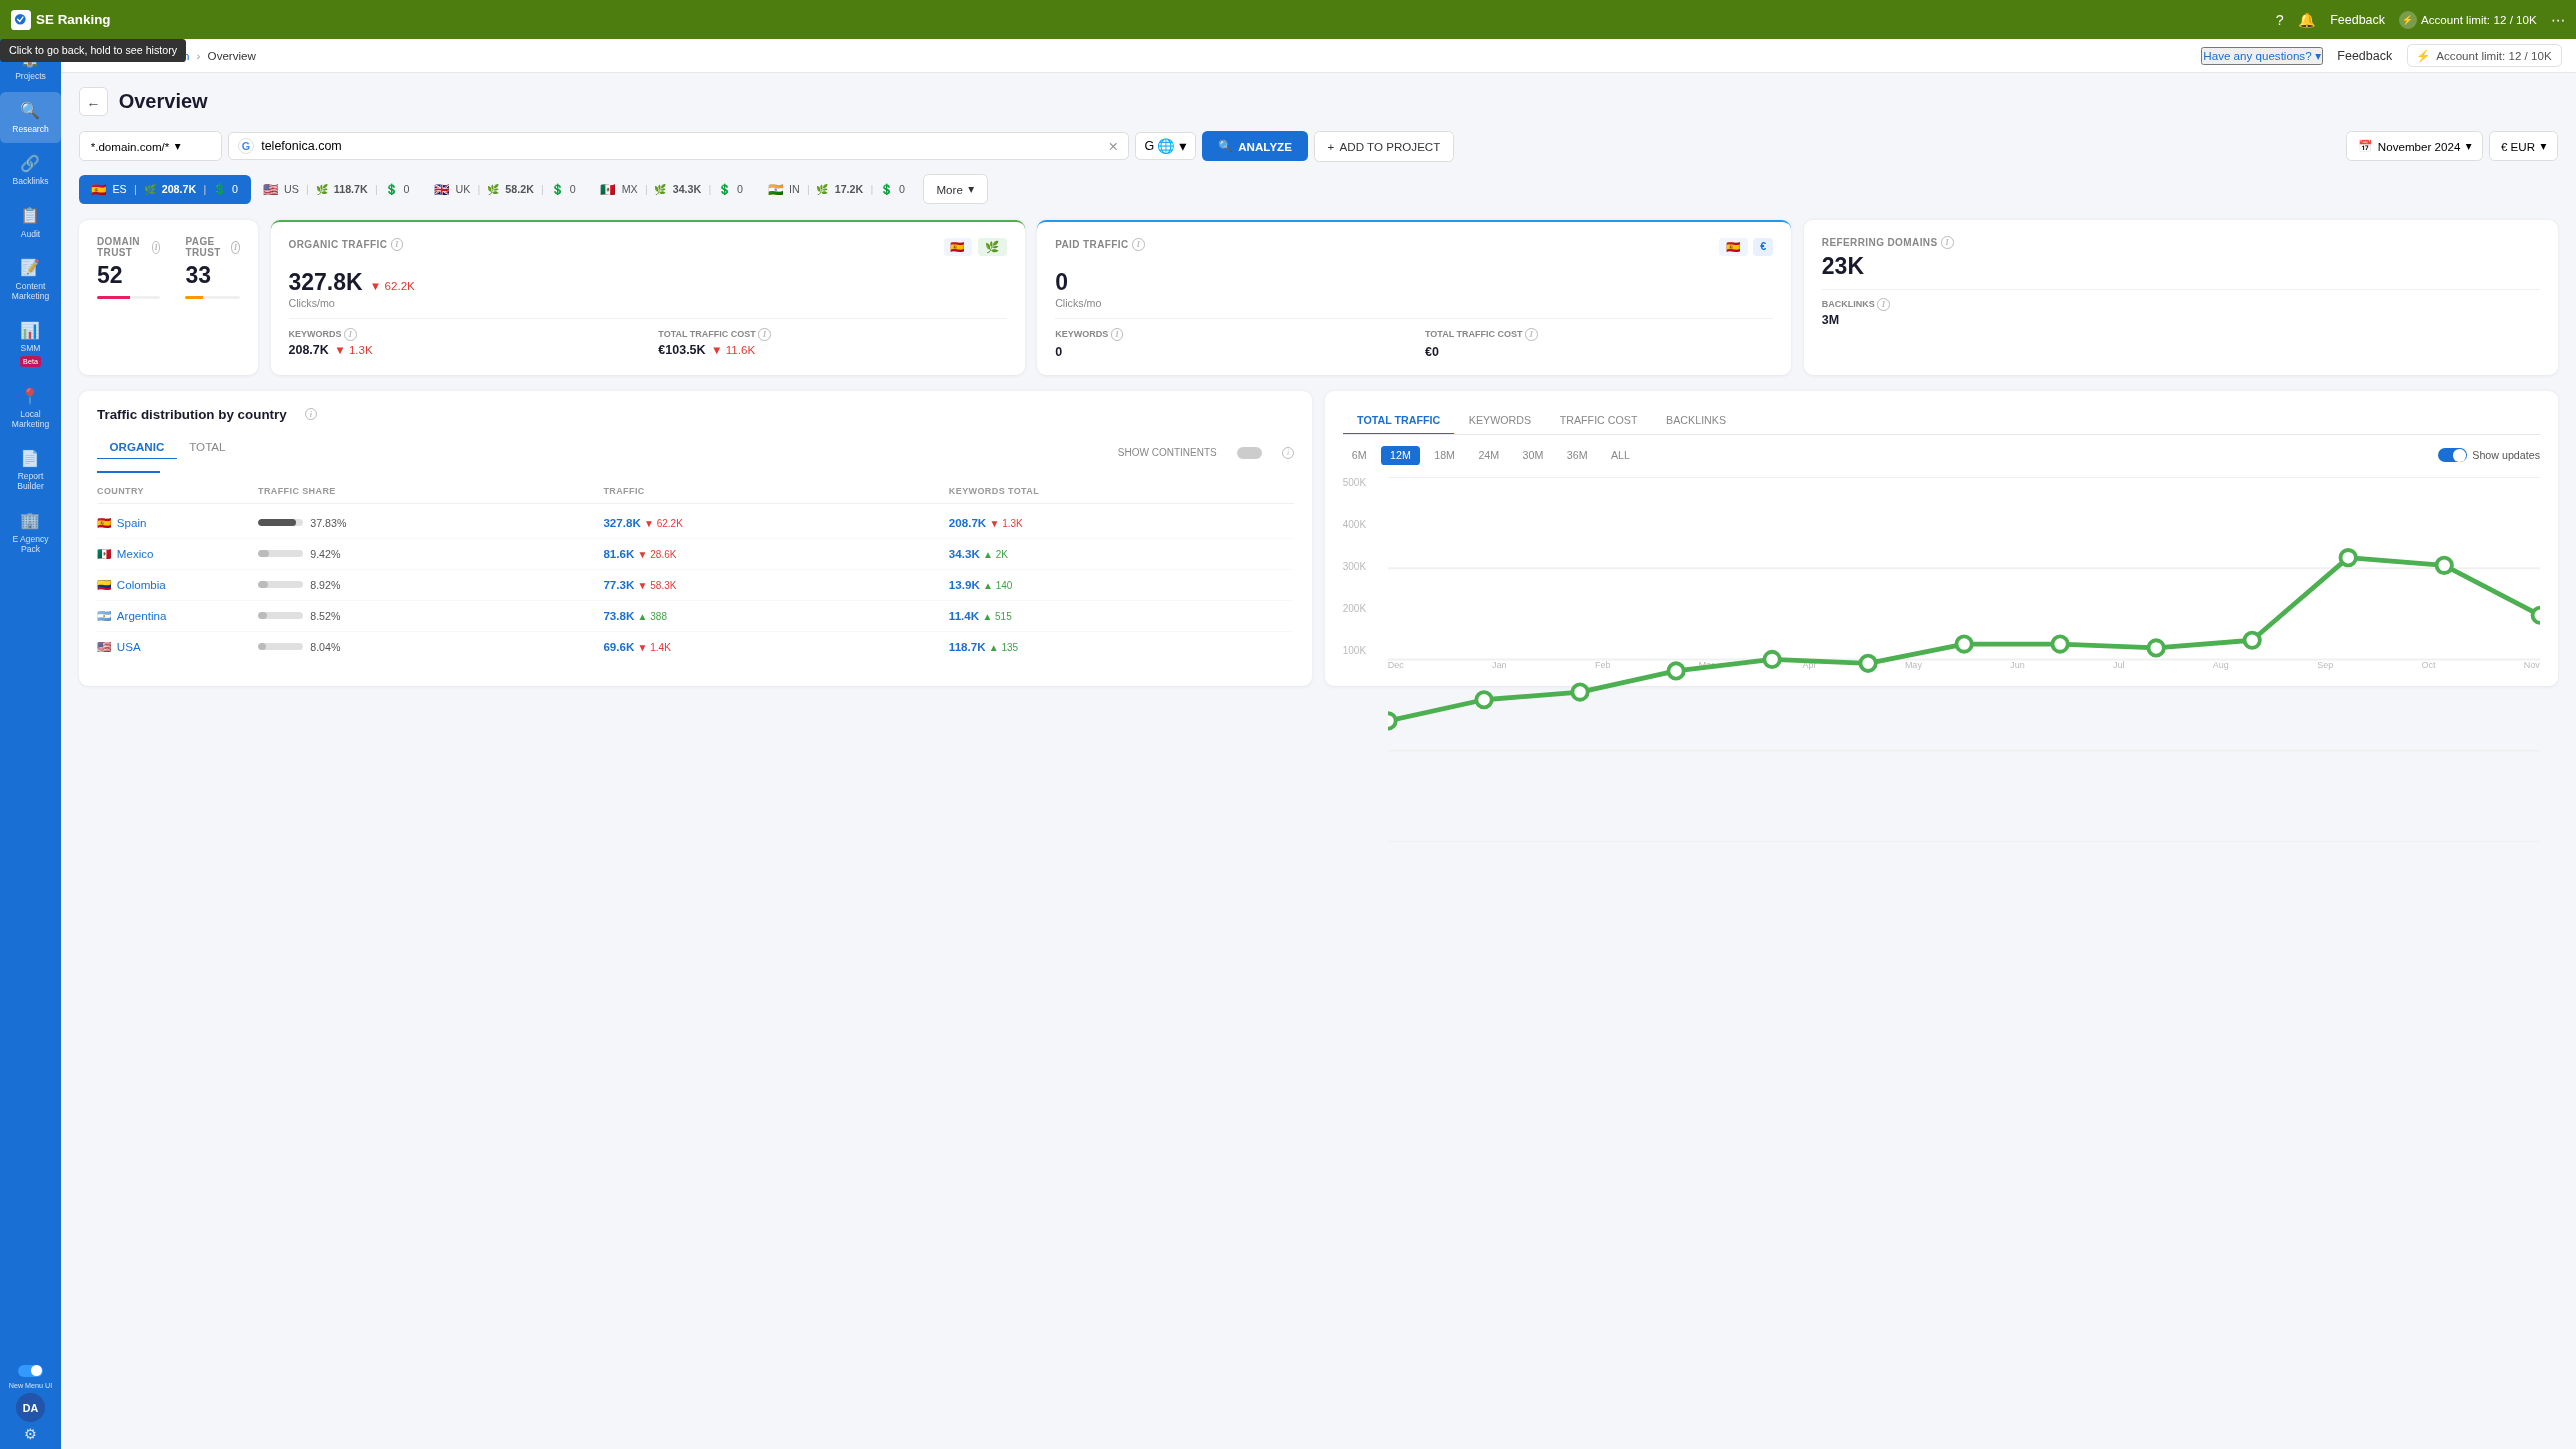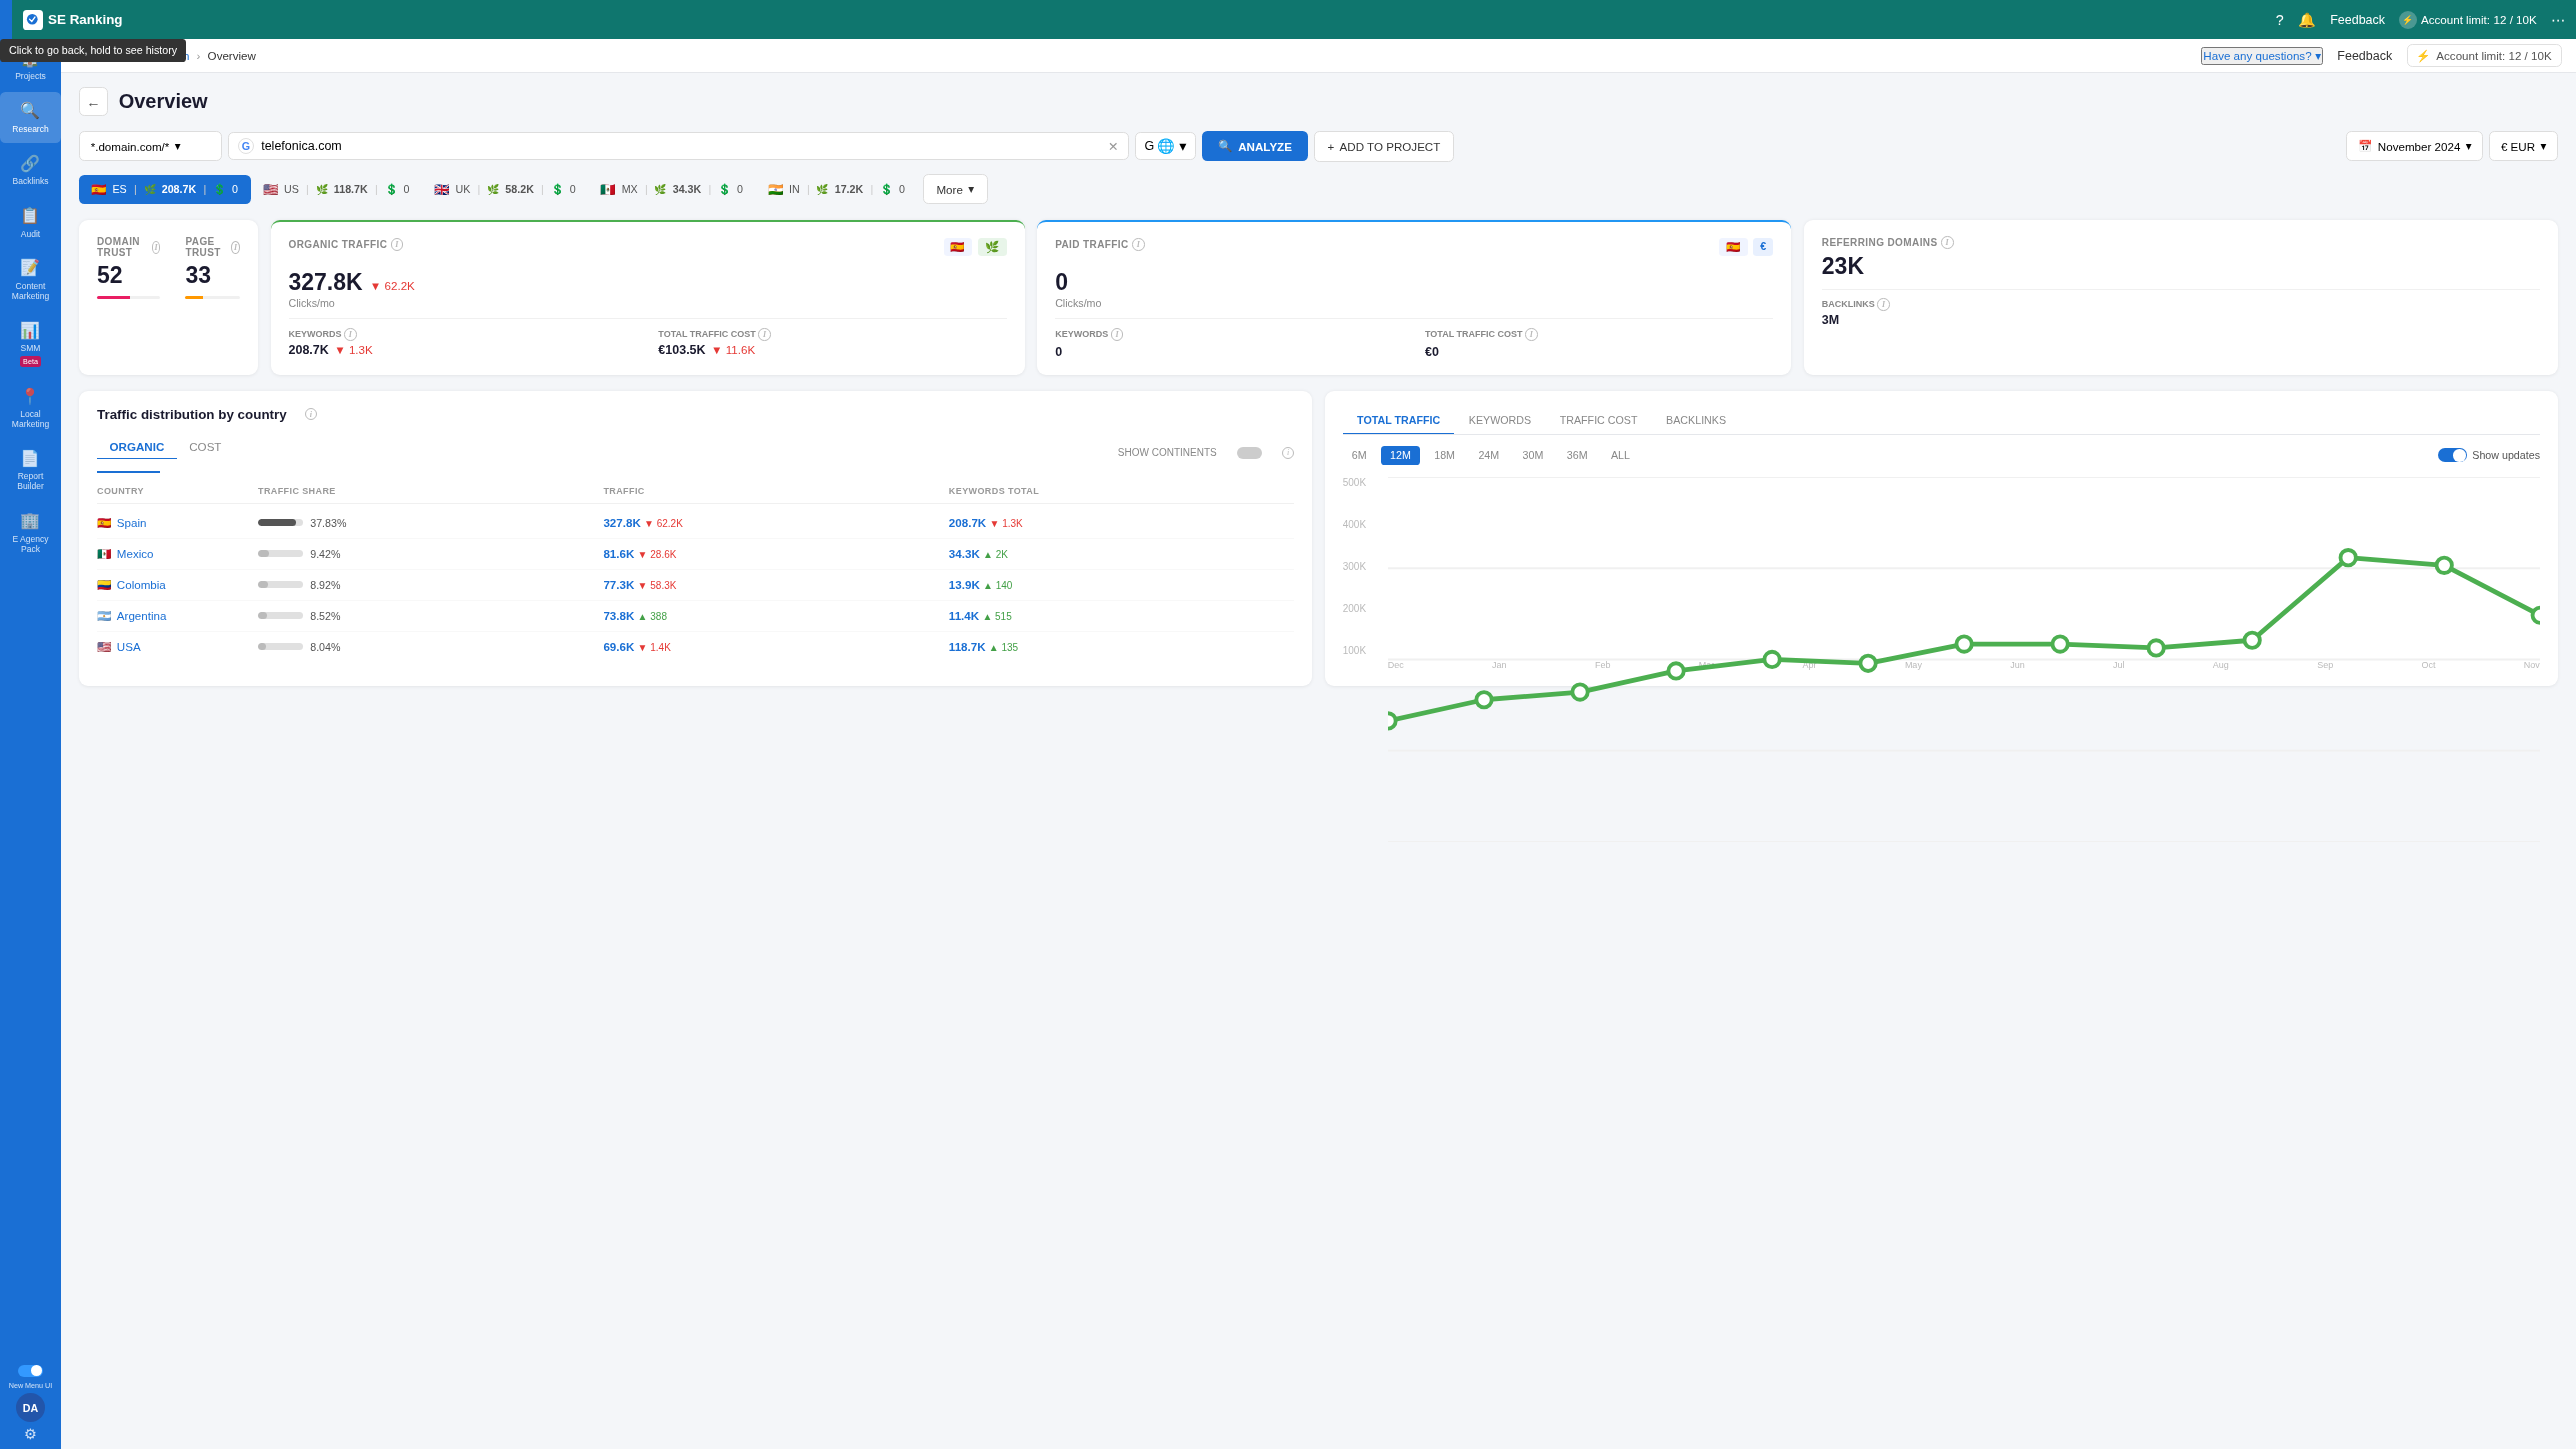--- a/index.html
+++ b/index.html
@@ -1,21 +1,21 @@
 <!DOCTYPE html>
 <html style="font-size:14.3px"><head>
   <meta charset="utf-8">
   <style>
     * { box-sizing: border-box; margin: 0; padding: 0; }
     body { font-family: -apple-system, BlinkMacSystemFont, 'Segoe UI', sans-serif; background: #f4f6f9; overflow: hidden; }
 
     
     .topbar {
-      display: flex; align-items: center; background: #0f766e; height: 39px; padding: 0 10.7px;
-      position: fixed; top: 0; left: 12px; right: 0; z-index: 100;
+      display: flex; align-items: center; background: #4d7c0f; height: 39px; padding: 0 10.7px;
+      position: fixed; top: 0; left: 0; right: 0; z-index: 100;
     }
     .topbar-logo { display: flex; align-items: center; gap: 5.4px; color: white; font-weight: 700; font-size: 13.4px; }
     .topbar-logo .logo-icon { width: 20px; height: 20px; background: white; border-radius: 3.6px; display: flex; align-items: center; justify-content: center; }
     .topbar-logo .logo-icon svg { width: 12.5px; height: 12.5px; }
     .topbar-spacer { flex: 1; }
     .topbar-actions { display: flex; align-items: center; gap: 14.3px; }
     .topbar-icon-btn { color: white; background: none; border: none; cursor: pointer; font-size: 14.3px; display: flex; align-items: center; }
     .topbar-feedback { color: white; background: none; border: none; cursor: pointer; font-size: 12.5px; font-weight: 500; }
     .topbar-account { color: white; font-size: 11.6px; display: flex; align-items: center; gap: 3.6px; }
     .topbar-account .limit-icon { background: rgba(255,255,255,0.25); border-radius: 50%; width: 18px; height: 18px; display: flex; align-items: center; justify-content: center; font-size: 9px; }
@@ -478,21 +478,21 @@
   <div class="bottom-split">
 
     <div class="traffic-dist-card">
       <div class="card-title">
         <span>Traffic distribution by country</span>
         <span class="info-icon">i</span>
       </div>
       <div style="display:flex;align-items:center;">
         <div class="tabs-row" style="border-bottom:none;flex:1;">
           <button class="tab-btn active">ORGANIC</button>
-          <button class="tab-btn">COST</button>
+          <button class="tab-btn">TOTAL</button>
         </div>
         <div class="show-continents">
           <span>SHOW CONTINENTS</span>
           <div class="toggle-small"></div>
           <span class="info-icon">i</span>
         </div>
       </div>
       <div style="height:1.8px;background:#1a6fd4;width:63px;margin-bottom:9px;"></div>
 
       <div class="table-header">

